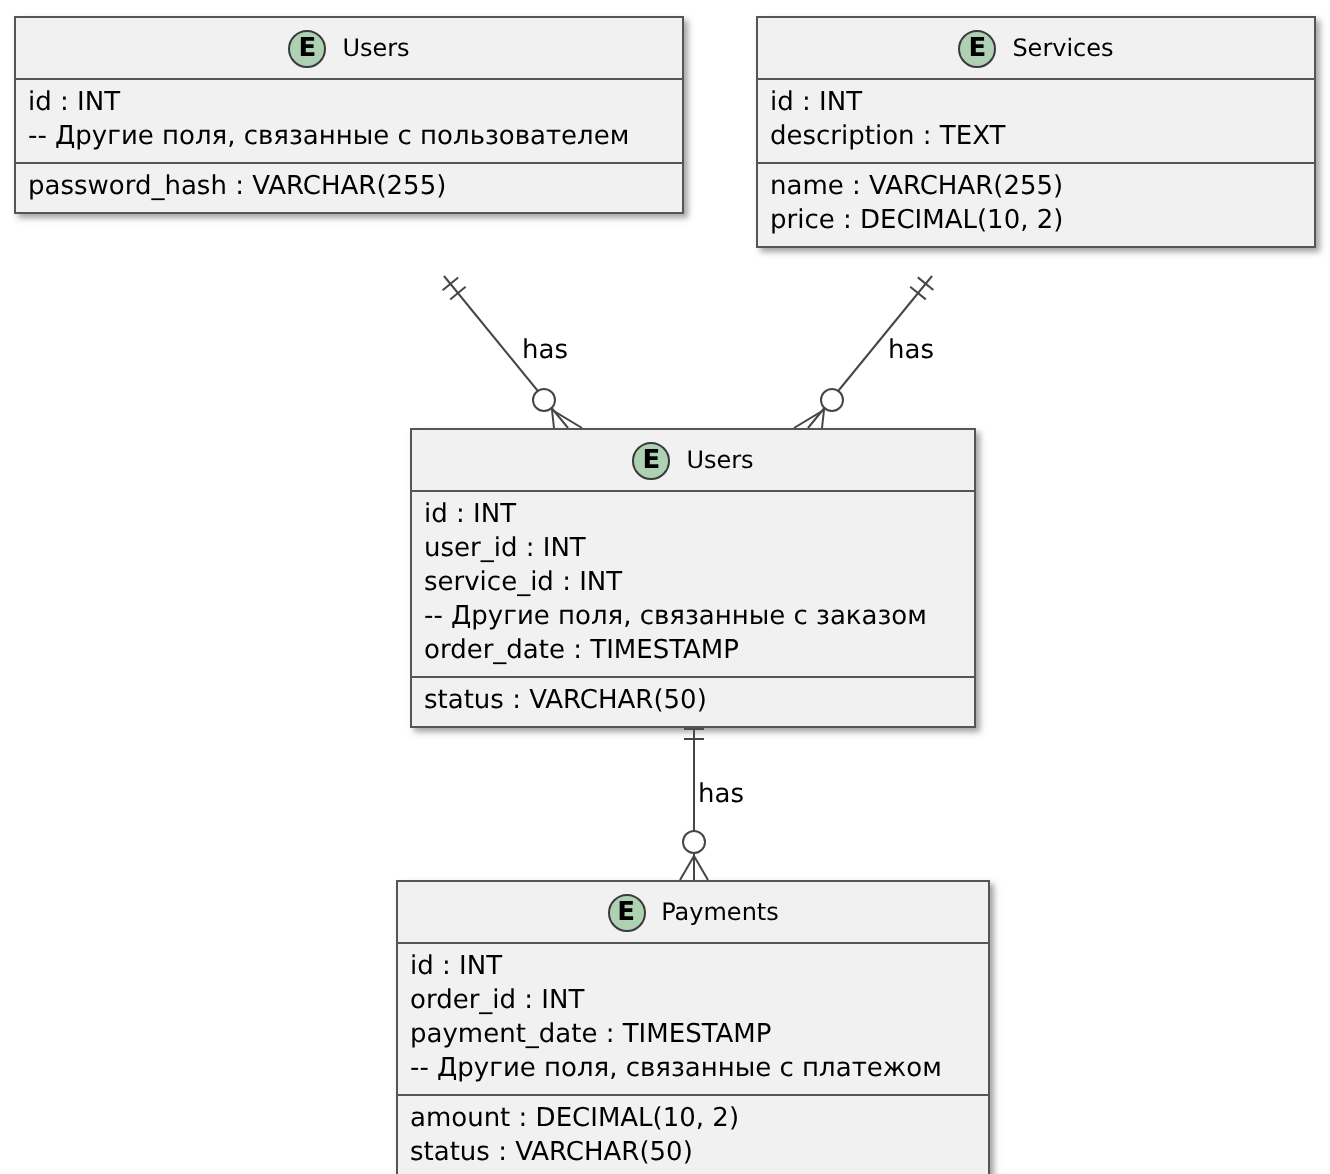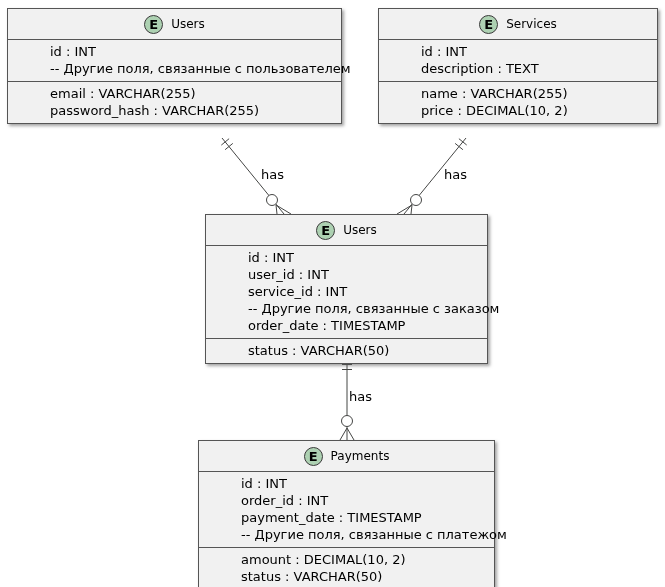--- a/index.html
+++ b/index.html
@@ -34,21 +34,21 @@
     font-size:13px;font-weight:bold;color:#000;
     margin-right:8px;
     box-sizing:border-box;
   }
   .entity-title{font-size:12px;color:#000;}
   .entity-section{
     padding:3px 6px 4px 6px;
     font-size:13px;line-height:17px;
   }
   .entity-section + .entity-section{border-top:1px solid #555555;}
-  .field-row{white-space:nowrap;margin-left:36px;}
+  .field-row{white-space:nowrap;}
 </style>
 </head>
 <body>
 
 <div class="canvas">
 
   <svg class="rel-svg" viewBox="0 0 665 587">
 
     <g>
       <line x1="222" y1="138" x2="284" y2="214"></line>
@@ -81,21 +81,20 @@
   <div class="entity" style="left:7px;top:8px;width:335px;">
     <div class="entity-header">
       <span class="e-circle">E</span>
       <span class="entity-title">Users</span>
     </div>
     <div class="entity-section">
       <div class="field-row">id : INT</div>
       <div class="field-row">-- Другие поля, связанные с пользователем</div>
     </div>
     <div class="entity-section">
-      <div class="field-row">email : VARCHAR(255)</div>
       <div class="field-row">password_hash : VARCHAR(255)</div>
     </div>
   </div>
 
   <div class="entity" style="left:378px;top:8px;width:280px;">
     <div class="entity-header">
       <span class="e-circle">E</span>
       <span class="entity-title">Services</span>
     </div>
     <div class="entity-section">

